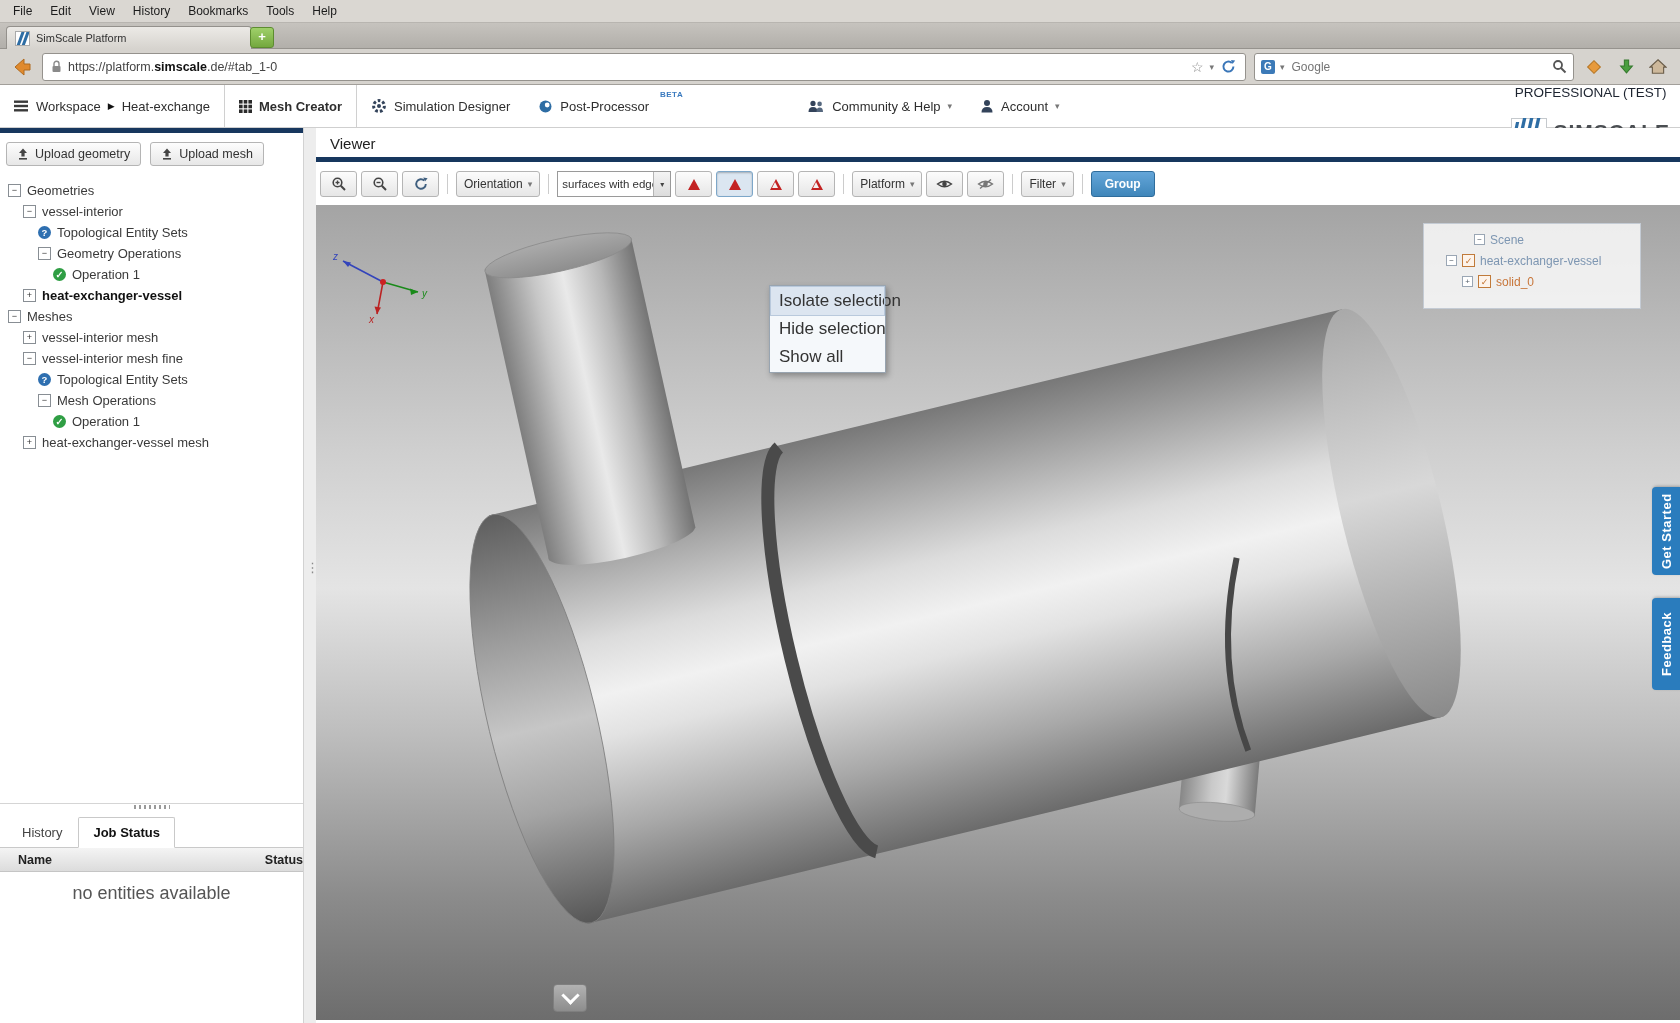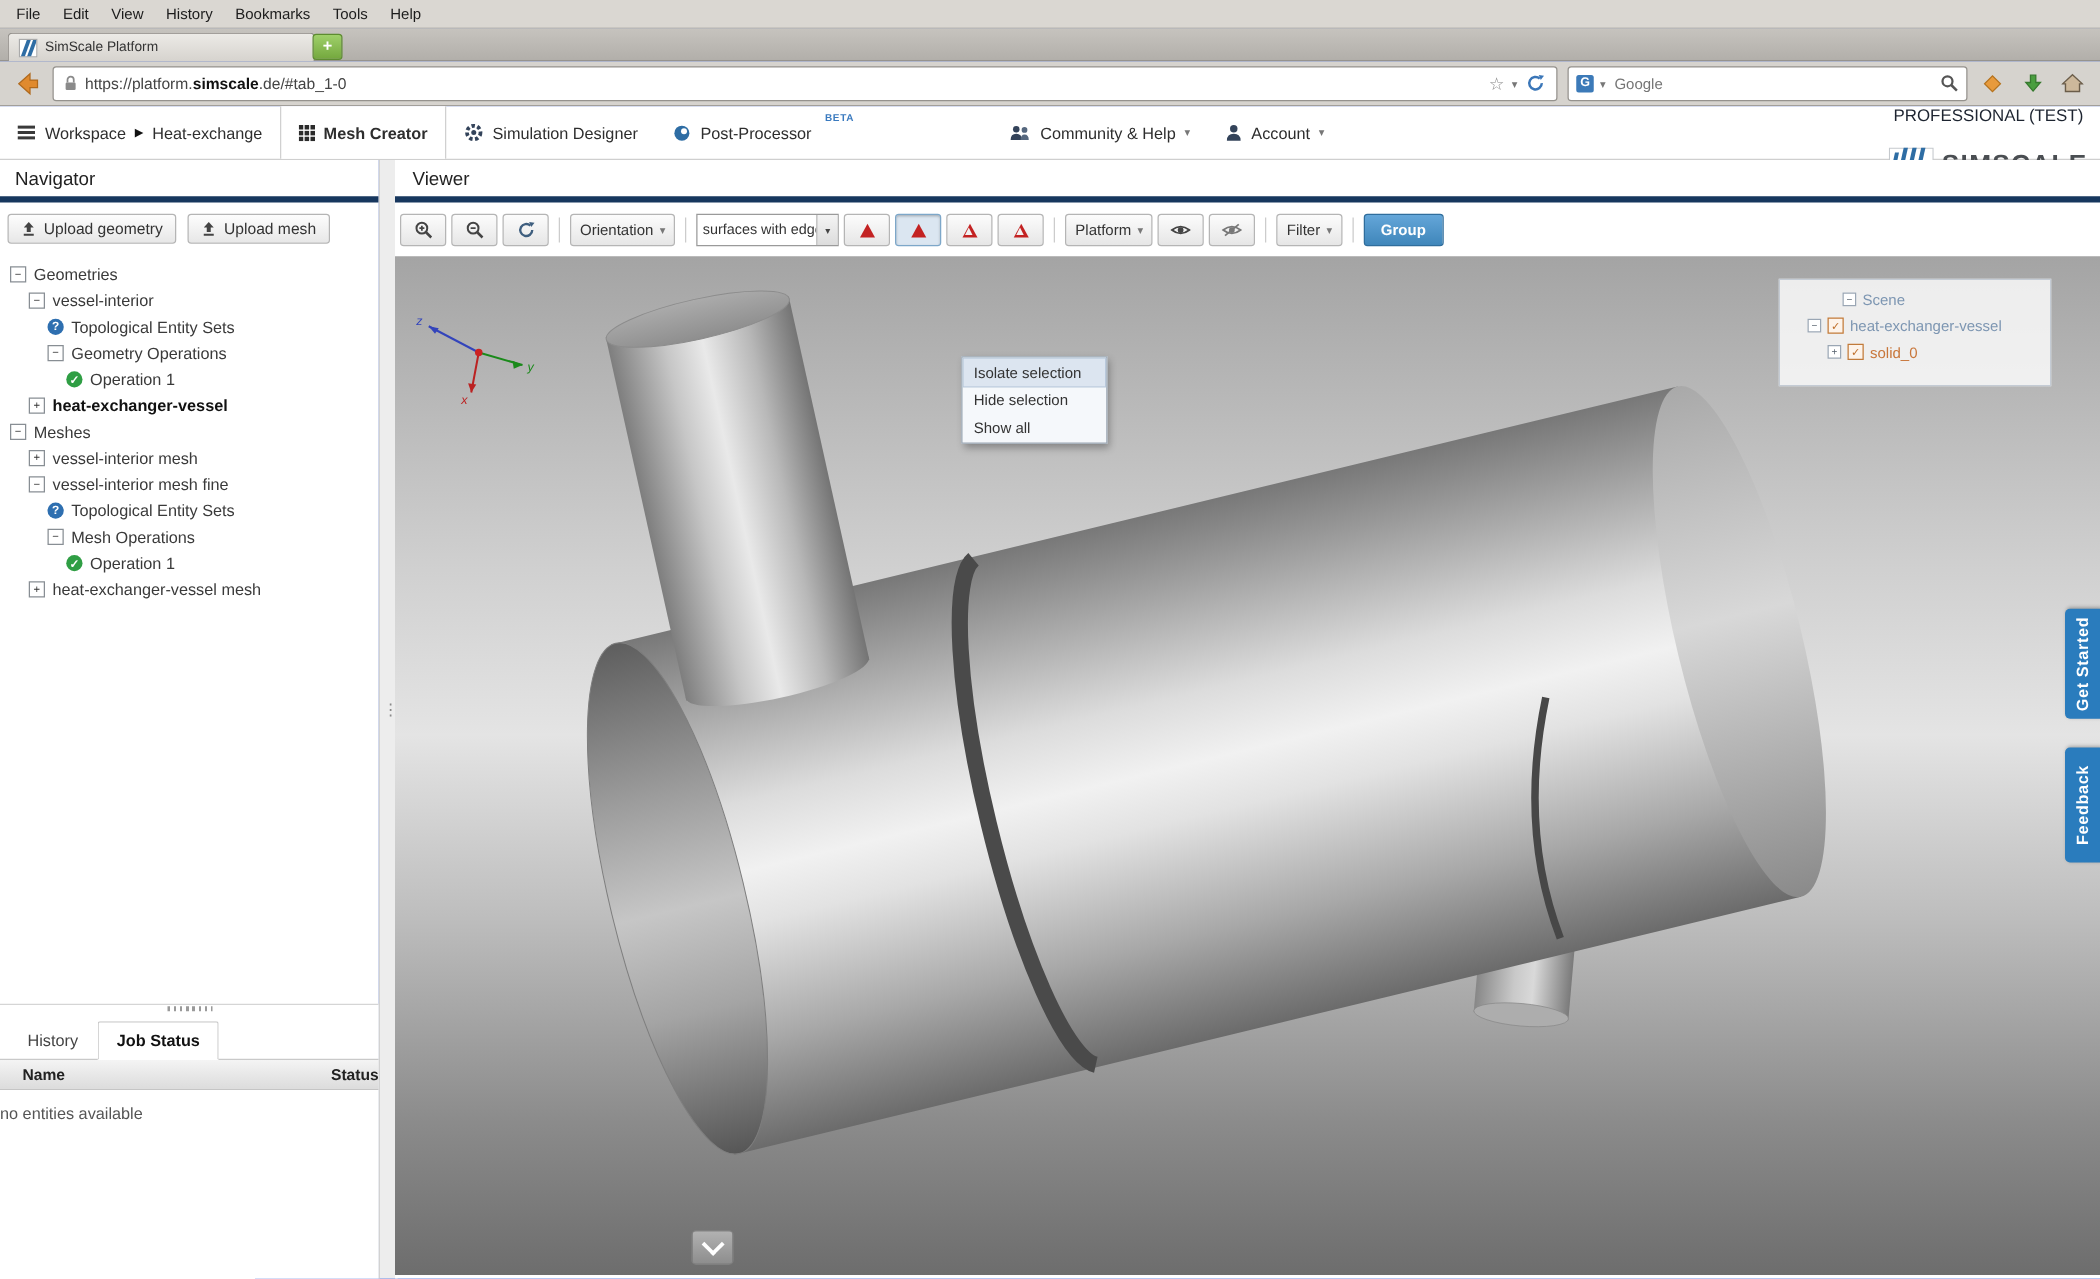--- a/index.html
+++ b/index.html
@@ -56,21 +56,21 @@
   .badge.ok{background:#2f9e44;} .badge.ok::before{content:"\2713";}
 
   .nav-bottom{position:absolute;top:675px;left:0;right:0;bottom:0;background:#fff;}
   .h-split{height:7px;border-top:1px solid #d5d5d5;display:flex;justify-content:center;}
   .h-split .dots{width:36px;height:4px;margin-top:1px;background:repeating-linear-gradient(90deg,#9a9a9a 0 2px,transparent 2px 5px);}
   .bottom-tabs{display:flex;align-items:flex-end;height:36px;padding-left:8px;gap:2px;border-bottom:1px solid #c9c9c9;}
   .btab{padding:7px 14px;font-size:13px;color:#444;}
   .btab.active{font-weight:bold;color:#111;border:1px solid #c9c9c9;border-bottom:1px solid #fff;margin-bottom:-1px;background:#fff;border-radius:2px 2px 0 0;}
   .tbl-head{height:23px;background:linear-gradient(#f4f4f4,#dcdcdc);border-bottom:1px solid #c5c5c5;display:flex;align-items:center;font-size:12.5px;font-weight:bold;color:#222;justify-content:space-between;}
   .tbl-head .c1{width:118px;padding-left:18px;} .tbl-head .c2{padding-left:4px;}
-  .tbl-empty{text-align:left;color:#555;font-size:13px;padding-top:11px;}
+  .tbl-empty{text-align:center;color:#555;font-size:18px;padding-top:11px;}
 
   #vsplitter{position:absolute;top:128px;left:303px;width:13px;bottom:0;background:#ededed;border-left:1px solid #d2d2d2;border-right:1px solid #d2d2d2;}
   #vsplitter::before{content:"\22EE";position:absolute;top:432px;left:2px;color:#8a8a8a;font-size:13px;letter-spacing:-2px;}
 
   
   #viewer{position:absolute;top:128px;left:316px;right:0;bottom:0;background:#fff;}
   .toolbar{height:34px;display:flex;align-items:center;gap:4px;padding:5px 6px 0 4px;}
   .tbtn{height:24px;min-width:27px;border:1px solid #b5b5b5;border-radius:3px;background:linear-gradient(#fcfcfc,#e6e6e6);display:inline-flex;align-items:center;justify-content:center;font-size:12px;color:#333;padding:0 7px;gap:5px;}
   .tbtn.icon-only{padding:0 4px;}
   .tbtn.pressed{background:#dbe6f1;border-color:#7da7c9;box-shadow:inset 0 1px 2px rgba(0,0,0,.25);}
@@ -80,21 +80,21 @@
   .select-box .val{flex:1;white-space:nowrap;overflow:hidden;padding:0 4px;}
   .select-box .dd{width:16px;height:100%;border-left:1px solid #b5b5b5;background:linear-gradient(#f4f4f4,#dcdcdc);display:flex;align-items:center;justify-content:center;font-size:8px;color:#444;flex:none;}
   .tri-f{width:0;height:0;border-left:6px solid transparent;border-right:6px solid transparent;border-bottom:11px solid #c32222;}
   .tri-o{width:0;height:0;border-left:6px solid transparent;border-right:6px solid transparent;border-bottom:11px solid #c32222;position:relative;}
   .tri-o::after{content:"";position:absolute;left:-3.5px;top:3.5px;width:0;height:0;border-left:3.5px solid transparent;border-right:3.5px solid transparent;border-bottom:6.5px solid #f2f2f2;}
 
   #viewport{position:absolute;top:77px;left:0;right:0;height:815px;overflow:hidden;background:linear-gradient(180deg,#a4a4a4 0%,#cfcfcf 30%,#e4e4e4 47%,#bdbdbd 65%,#8b8b8b 85%,#6d6d6d 100%);}
   #model-svg{position:absolute;inset:0;}
   #axes{position:absolute;left:5px;top:39px;}
 
-  .ctx-menu{position:absolute;left:453px;top:80px;width:113px;background:#f5f8fb;border:1px solid #98a4b0;box-shadow:2px 3px 6px rgba(0,0,0,.3);font-size:12px;color:#333;padding:1px;}
+  .ctx-menu{position:absolute;left:453px;top:80px;width:113px;background:#f5f8fb;border:1px solid #98a4b0;box-shadow:2px 3px 6px rgba(0,0,0,.3);font-size:17px;color:#333;padding:1px;}
   .ctx-item{padding:4px 8px;white-space:nowrap;}
   .ctx-item.highlight{background:#dce5f0;outline:1px solid #b9c9dc;}
 
   .scene-box{position:absolute;left:1107px;top:18px;width:218px;height:86px;background:rgba(252,252,253,.82);border:1px solid #c4cbd4;font-size:12px;padding:5px 6px;box-sizing:border-box;}
   .scene-row{height:21px;display:flex;align-items:center;padding-left:44px;}
   .scene-row .exp{width:9px;height:9px;font-size:8px;margin-right:5px;border-color:#9aa6b4;color:#55606c;}
   .s-ind-1{padding-left:16px;} .s-ind-2{padding-left:32px;}
   .scheck{width:11px;height:11px;border:1px solid #c07a3a;background:#fdf3ea;color:#c0702d;font-size:9px;display:inline-flex;align-items:center;justify-content:center;margin-right:5px;flex:none;}
   .scheck::before{content:"\2713";}
   .scene-label.blue{color:#7d96b2;} .scene-label.orange{color:#c8763a;}
@@ -248,21 +248,20 @@
               <polygon points="20,27 26,0 29.4,0 23.4,27"></polygon>
               <polygon points="0,27 5,4 8.2,4 3.4,27"></polygon>
             </g>
           </svg>
         <span class="brand-text">SIMSCALE</span>
       </span>
     </div>
   </div>
 
   <div id="navigator">
-    <div class="panel-title">Navigator</div>
     <div class="navy-bar"></div>
     <div class="upload-row">
       <button class="btn">
         <svg width="12" height="12" viewBox="0 0 12 12">
             <polygon points="6,0.5 10,5 7.6,5 7.6,8.5 4.4,8.5 4.4,5 2,5" fill="#444"></polygon>
             <rect x="2" y="10" width="8" height="1.6" fill="#444"></rect>
           </svg>
         <span>Upload geometry</span>
       </button>
       <button class="btn">

